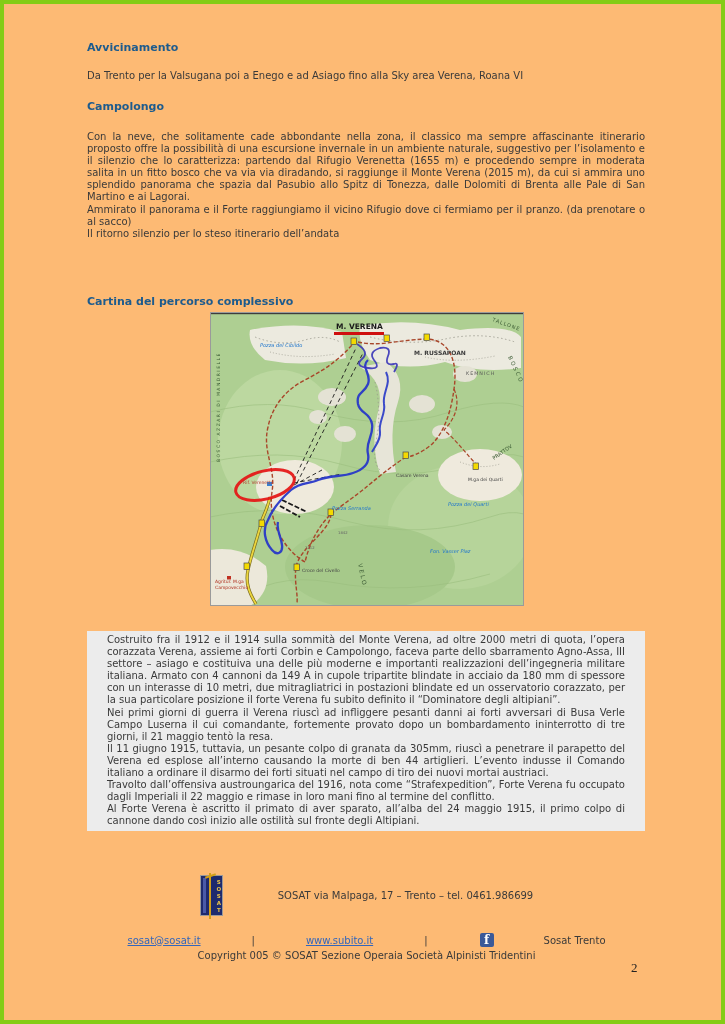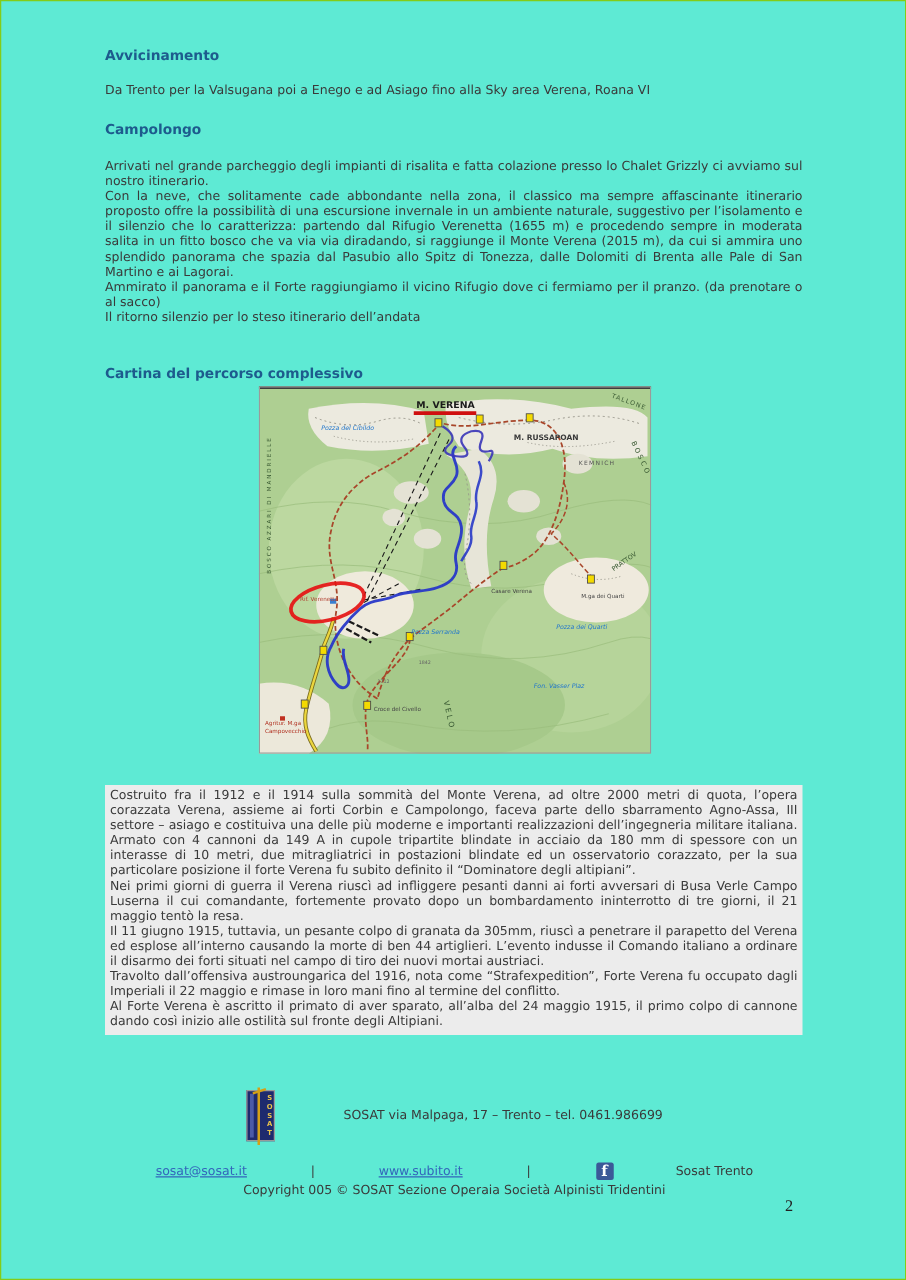--- a/index.html
+++ b/index.html
@@ -1,31 +1,31 @@
 <!DOCTYPE html>
 <html><head>
 <meta charset="utf-8">
 <style>
   html,body{margin:0;padding:0;background:#fff;}
   .page{
-    position:relative;width:725px;height:1024px;background:#5eead4;
+    position:relative;width:725px;height:1024px;background:#fdba74;
     font-family:"DejaVu Sans","Liberation Sans",sans-serif;
-    color:#3a3a3a;overflow:hidden;border:1px solid #84cc16;box-sizing:border-box;
+    color:#3a3a3a;overflow:hidden;border:4px solid #84cc16;box-sizing:border-box;
   }
   .abs{position:absolute;}
   .heading{
     left:83px;width:558px;font-size:11px;font-weight:bold;color:#1d5b8d;
   }
   .bodytext{
     left:83px;width:558px;font-size:10px;line-height:12.1px;color:#3a3a3a;
   }
   .bodytext p{margin:0;text-align:justify;}
   .intro-line{left:83px;width:600px;font-size:10px;color:#3a3a3a;}
   .gray-block{
-    left:83px;width:558px;background:#ececec;padding:3px 4px;box-sizing:border-box;
+    left:83px;width:558px;background:#ececec;padding:3px 20px;box-sizing:border-box;
     font-size:10px;line-height:12.1px;
   }
   .gray-block p{margin:0;text-align:justify;}
   .map-wrap{left:206px;top:308px;width:314px;height:258px;}
   .map-wrap svg{display:block;}
   
   .footer-row{
     left:0;width:725px;display:flex;justify-content:center;align-items:center;
     font-size:10px;color:#3a3a3a;gap:46px;
   }
@@ -59,21 +59,20 @@
 
 <div class="page">
 
   <div class="abs heading" style="top:37px;">Avvicinamento</div>
 
   <div class="abs intro-line" style="top:66px;">Da Trento per la Valsugana poi a Enego e ad Asiago fino alla Sky area Verena, Roana VI</div>
 
   <div class="abs heading" style="top:96px;">Campolongo</div>
 
   <div class="abs bodytext" style="top:127px;">
-    <p>Arrivati nel grande parcheggio degli impianti di risalita e fatta colazione presso lo Chalet Grizzly ci avviamo sul nostro itinerario.</p>
     <p>Con la neve, che solitamente cade abbondante nella zona, il classico ma sempre affascinante itinerario proposto offre la possibilità di una escursione invernale in un ambiente naturale, suggestivo per l’isolamento e il silenzio che lo caratterizza: partendo dal Rifugio Verenetta (1655 m) e procedendo sempre in moderata salita in un fitto bosco che va via via diradando, si raggiunge il Monte Verena (2015 m), da cui si ammira uno splendido panorama che spazia dal Pasubio allo Spitz di Tonezza, dalle Dolomiti di Brenta alle Pale di San Martino e ai Lagorai.</p>
     <p>Ammirato il panorama e il Forte raggiungiamo il vicino Rifugio dove ci fermiamo per il pranzo. (da prenotare o al sacco)</p>
     <p>Il ritorno silenzio per lo steso itinerario dell’andata</p>
   </div>
 
   <div class="abs heading" style="top:291px;">Cartina del percorso complessivo</div>
 
   <div class="abs map-wrap">
     <svg width="314" height="294" viewBox="0 0 314 294">
 

